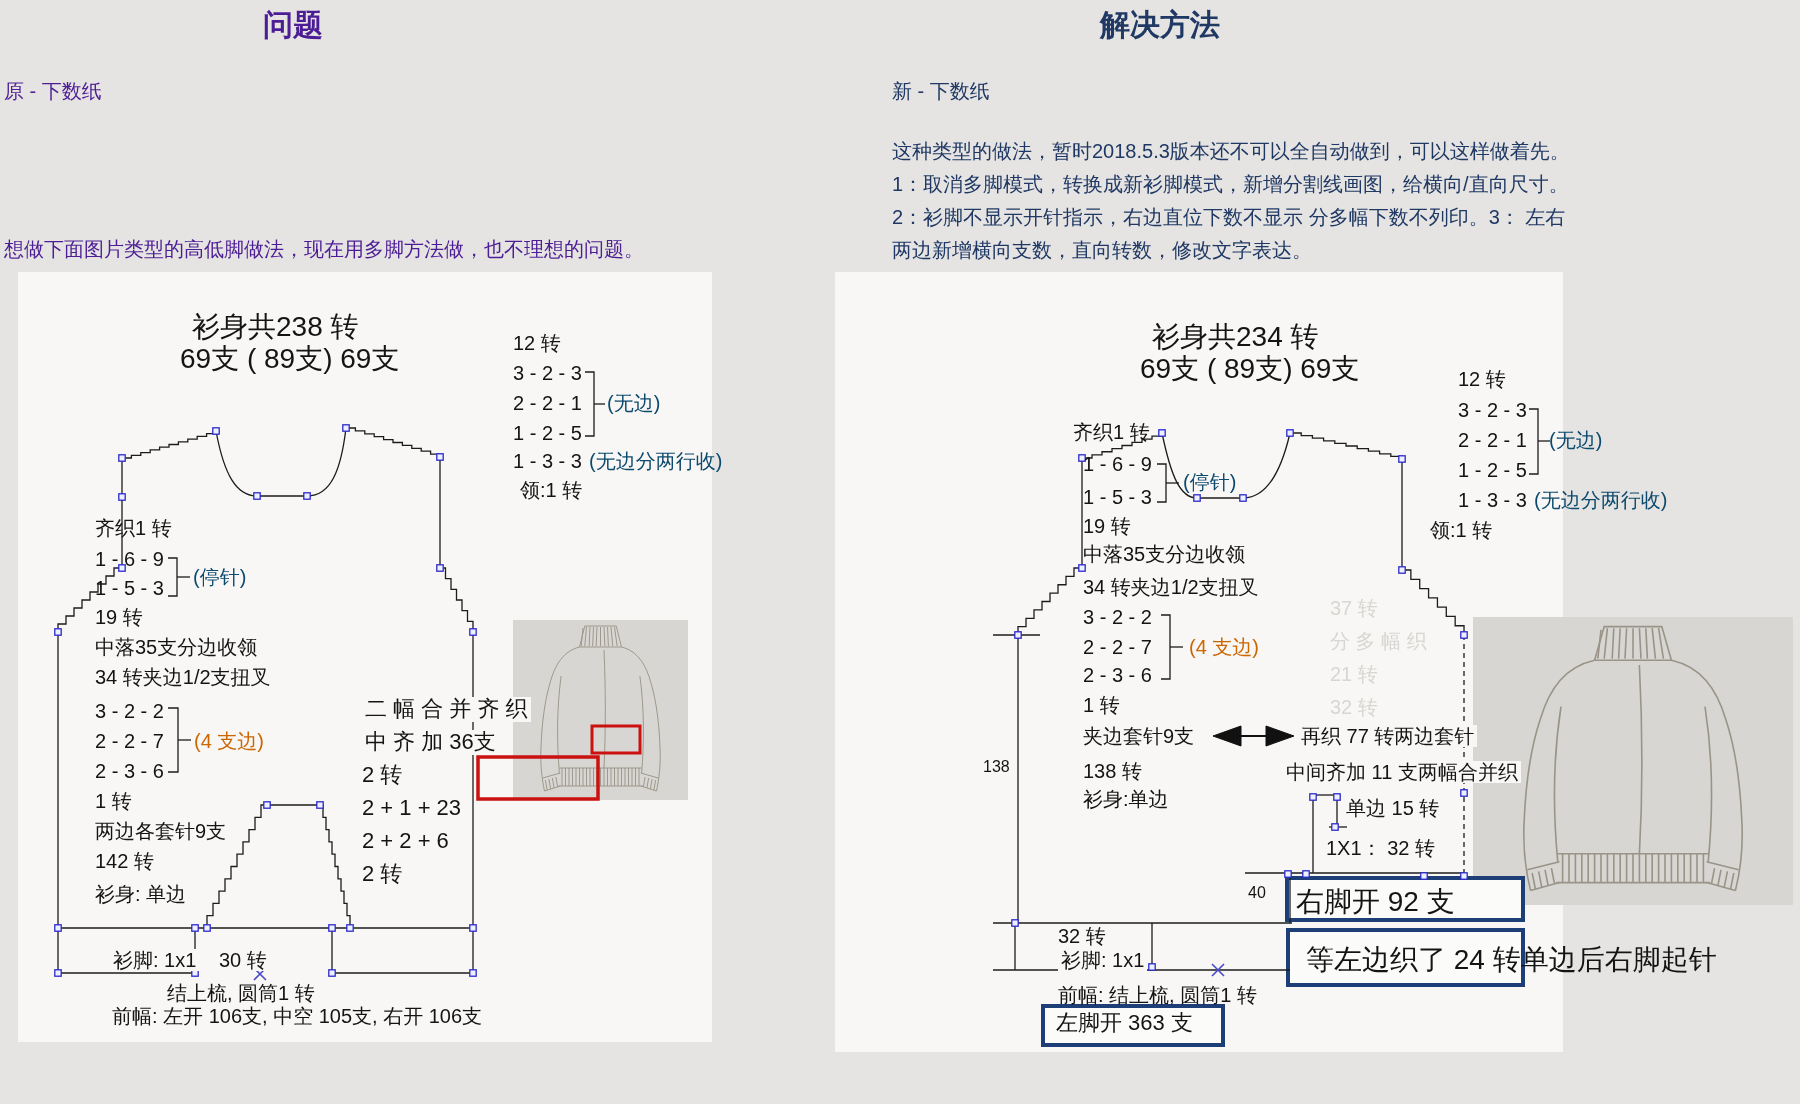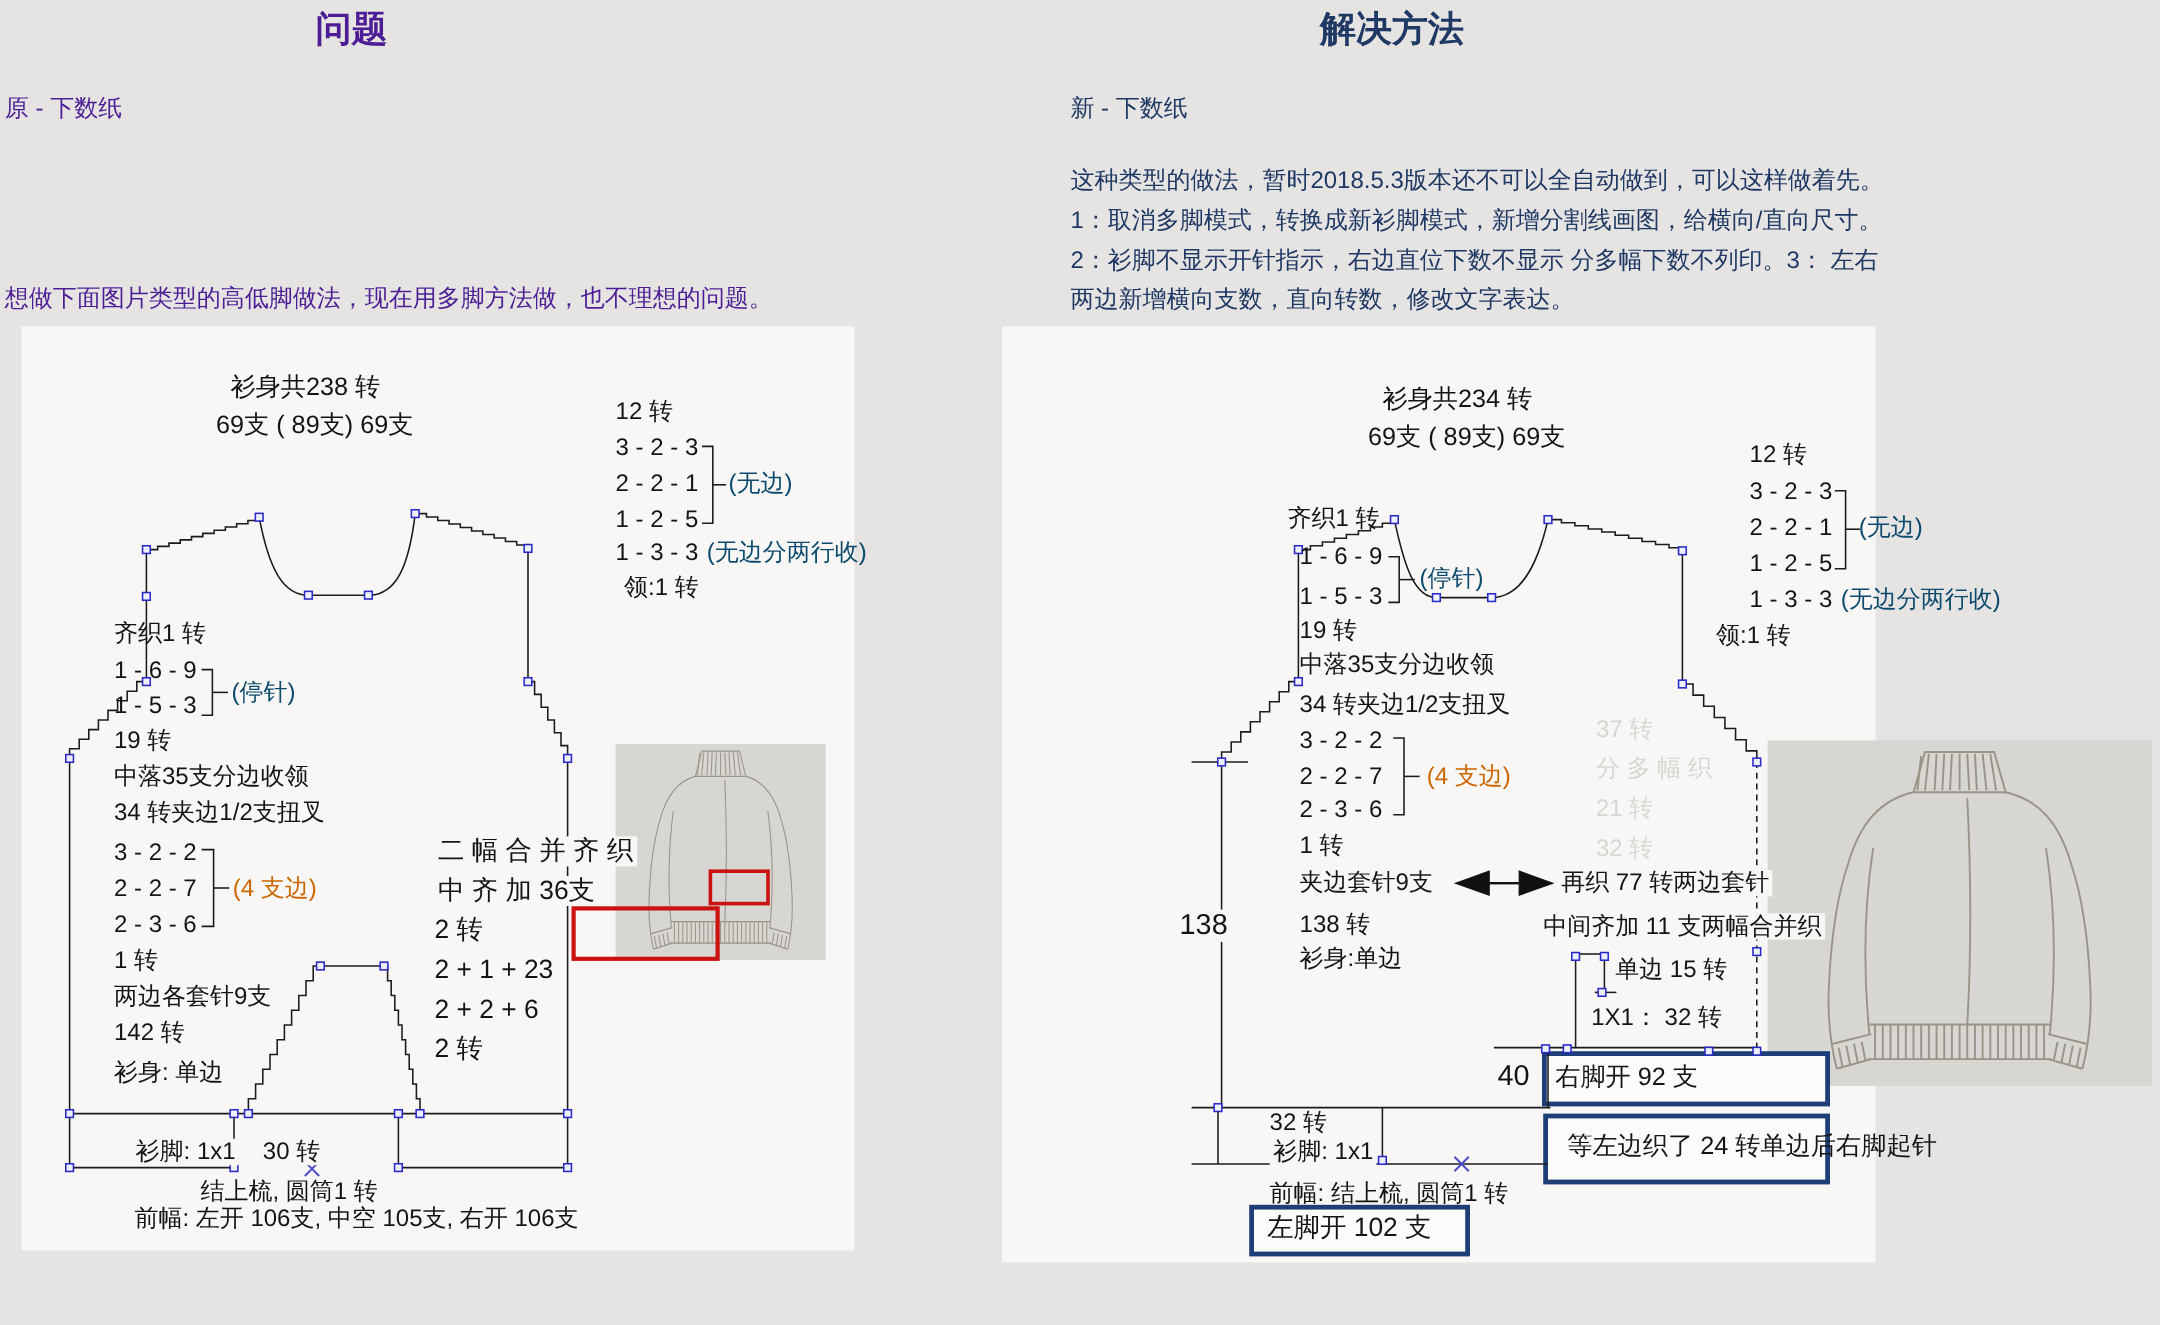--- a/index.html
+++ b/index.html
@@ -11,22 +11,22 @@
   .panel{position:absolute;background:#f8f7f5;z-index:0}
   #linework{position:absolute;left:0;top:0;z-index:2}
   .t{position:absolute;white-space:nowrap;font-size:20px;line-height:1.12;z-index:3}
   .big{font-size:30px;font-weight:bold;text-align:center;width:240px}
   .red{color:#4c1d95}
   .navy{color:#1f3864}
   .green{color:#0c4a6e}
   .orange{color:#cc6600}
   .ghost{color:#d8d6d2}
   .f22{font-size:22px}
-  .f24{font-size:24px}
-  .f21{font-size:21px}
+  .f24{font-size:16px}
+  .f21{font-size:28px}
   .wp{background:#f8f7f5;padding:0 3px}
 </style>
 </head>
 <body>
 
 <div class="panel" style="left:18px;top:272px;width:694px;height:770px"></div>
 <div class="panel" style="left:835px;top:272px;width:728px;height:780px"></div>
 
 <svg id="linework" width="1800" height="1104" viewBox="0 0 1800 1104">
   <defs>
@@ -263,16 +263,16 @@
 <div class="t wp" style="left:1298px;top:725px">再织 77 转两边套针</div>
 <div class="t wp" style="left:1283px;top:761px">中间齐加 11 支两幅合并织</div>
 <div class="t wp" style="left:1343px;top:797px">单边 15 转</div>
 <div class="t wp" style="left:1323px;top:837px">1X1： 32 转</div>
 <div class="t f24 wp" style="left:980px;top:758px">138</div>
 <div class="t f24" style="left:1248px;top:884px">40</div>
 <div class="t" style="left:1058px;top:925px">32 转</div>
 
 <div class="t f21" style="left:1296px;top:886px">右脚开 92 支</div>
 <div class="t f21" style="left:1306px;top:944px">等左边织了 24 转单边后右脚起针</div>
-<div class="t f22" style="left:1056px;top:1011px">左脚开 102 支</div>
+<div class="t f22" style="left:1056px;top:1011px">左脚开 363 支</div>
 
 <div class="t wp" style="left:1058px;top:949px">衫脚: 1x1</div>
 <div class="t" style="left:1058px;top:984px">前幅: 结上梳, 圆筒1 转</div>
 
 </body></html>

